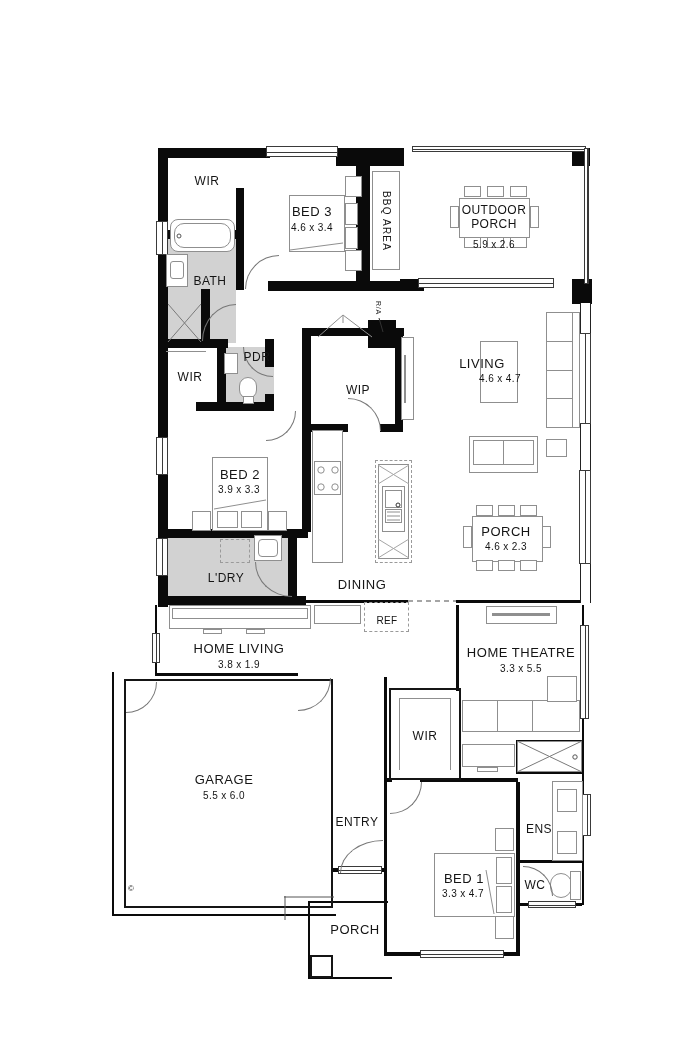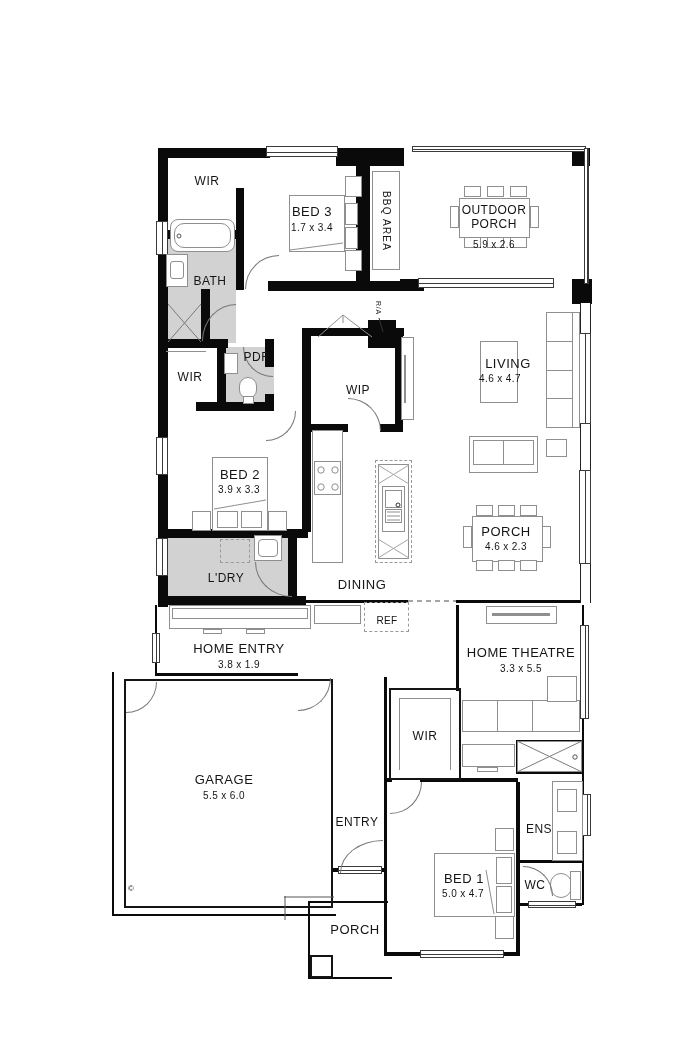--- a/index.html
+++ b/index.html
@@ -261,45 +261,45 @@
       <circle cx="321" cy="487" r="3.2"></circle>
         <circle cx="335" cy="487" r="3.2"></circle>
     </g>
     <circle cx="575" cy="757" r="2.2" stroke="#555" fill="none"></circle>
     <circle cx="179" cy="236" r="2" stroke="#555" fill="none"></circle>
     <circle cx="398" cy="505" r="2" stroke="#333" fill="none"></circle>
   </svg>
 
   <div class="lbl s12" style="left:207px;top:181px">WIR</div>
   <div class="lbl s13" style="left:312px;top:211px">BED 3</div>
-  <div class="lbl s10" style="left:312px;top:227px">1.7 x 3.4</div>
+  <div class="lbl s10" style="left:312px;top:227px">4.6 x 3.4</div>
   <div class="lbl s10 vtext" style="left:386px;top:221px">BBQ AREA</div>
   <div class="lbl s12 wrap" style="left:494px;top:218px">OUTDOOR PORCH</div>
   <div class="lbl s10" style="left:494px;top:244px">5.9 x 2.6</div>
   <div class="lbl s12" style="left:210px;top:281px">BATH</div>
   <div class="lbl s7 vtext" style="left:378px;top:308px">R/A</div>
   <div class="lbl s12" style="left:257px;top:357px">PDR</div>
   <div class="lbl s12" style="left:190px;top:377px">WIR</div>
   <div class="lbl s12" style="left:358px;top:390px">WIP</div>
-  <div class="lbl s13" style="left:508px;top:363px">LIVING</div>
+  <div class="lbl s13" style="left:482px;top:363px">LIVING</div>
   <div class="lbl s10" style="left:500px;top:378px">4.6 x 4.7</div>
   <div class="lbl s13" style="left:240px;top:474px">BED 2</div>
   <div class="lbl s10" style="left:239px;top:489px">3.9 x 3.3</div>
   <div class="lbl s13" style="left:506px;top:531px">PORCH</div>
   <div class="lbl s10" style="left:506px;top:546px">4.6 x 2.3</div>
   <div class="lbl s12" style="left:226px;top:578px">L'DRY</div>
   <div class="lbl s13" style="left:362px;top:584px">DINING</div>
   <div class="lbl s10" style="left:387px;top:620px">REF</div>
-  <div class="lbl s13" style="left:239px;top:648px">HOME ENTRY</div>
+  <div class="lbl s13" style="left:239px;top:648px">HOME LIVING</div>
   <div class="lbl s10" style="left:239px;top:664px">3.8 x 1.9</div>
   <div class="lbl s13" style="left:521px;top:652px">HOME THEATRE</div>
   <div class="lbl s10" style="left:521px;top:668px">3.3 x 5.5</div>
   <div class="lbl s13" style="left:224px;top:779px">GARAGE</div>
   <div class="lbl s10" style="left:224px;top:795px">5.5 x 6.0</div>
   <div class="lbl s12" style="left:425px;top:736px">WIR</div>
   <div class="lbl s12" style="left:357px;top:822px">ENTRY</div>
   <div class="lbl s12" style="left:539px;top:829px">ENS</div>
   <div class="lbl s13" style="left:464px;top:878px">BED 1</div>
-  <div class="lbl s10" style="left:463px;top:893px">5.0 x 4.7</div>
+  <div class="lbl s10" style="left:463px;top:893px">3.3 x 4.7</div>
   <div class="lbl s12" style="left:535px;top:885px">WC</div>
   <div class="lbl s13" style="left:355px;top:929px">PORCH</div>
   <div class="lbl s8" style="left:131px;top:888px">©</div>
 </div>
 
 </body></html>

